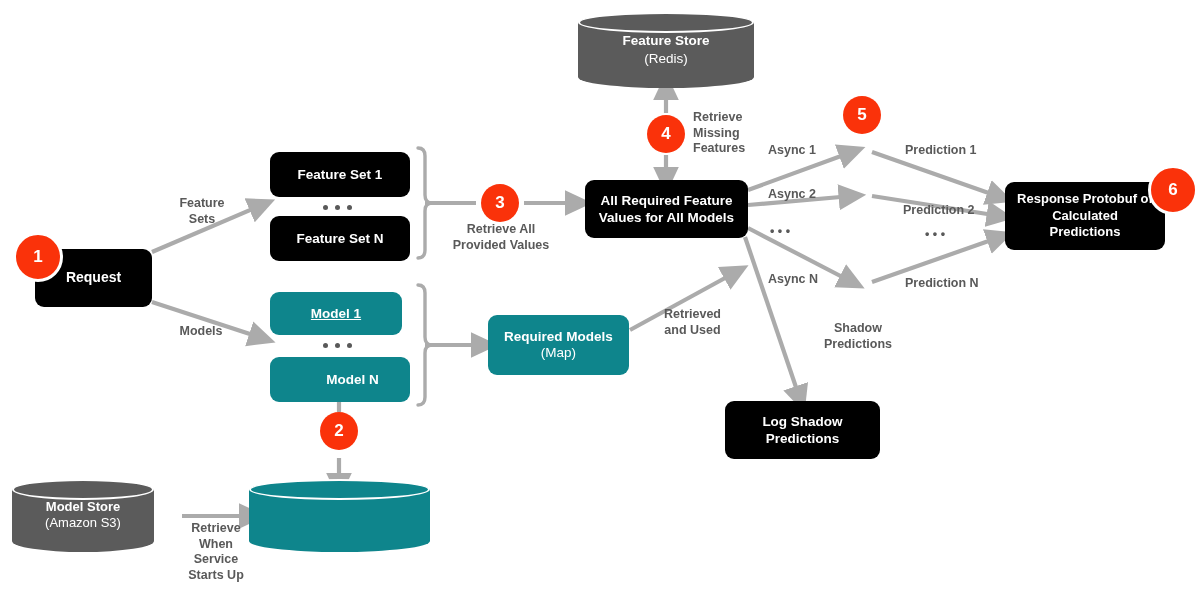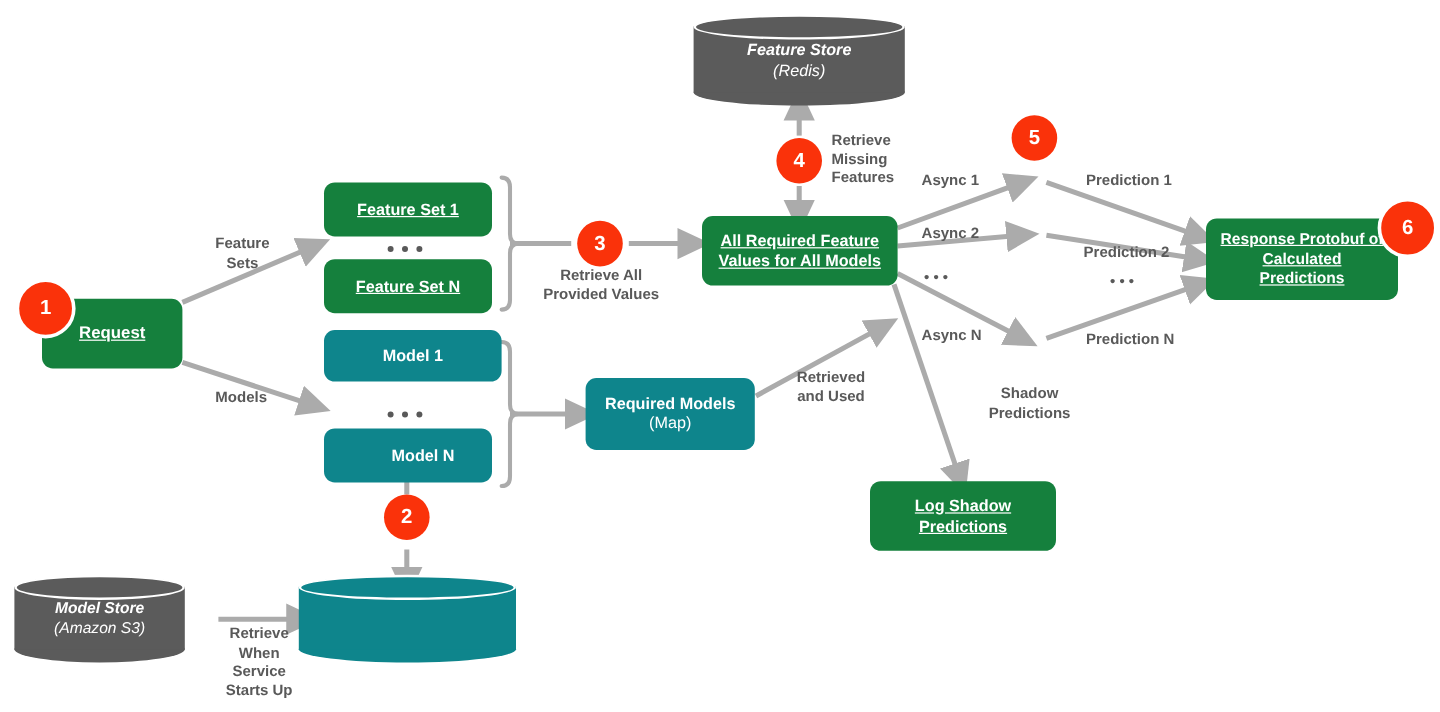--- a/index.html
+++ b/index.html
@@ -32,28 +32,27 @@
     display: flex;
     align-items: center;
     justify-content: center;
     text-align: center;
     color: #ffffff;
     font-weight: bold;
     line-height: 1.28;
     box-sizing: border-box;
     z-index: 3;
   }
-  .node.red  { background: #15803d; text-decoration: underline; }
+  .node.red  { background: #000000; }
   .node.teal { background: #0E858C; }
 
   
   .cyl {
     position: absolute;
     z-index: 3;
-    font-style: italic;
   }
   .cyl .body {
     position: absolute;
     left: 0; right: 0;
     top: 10px; bottom: 11px;
   }
   .cyl .top {
     position: absolute;
     left: 0; right: 0;
     top: 0;
@@ -195,21 +194,21 @@
   </div>
   <div class="dots" style="left:323px; top:205px;">
     <i></i>
       <i></i>
       <i></i>
   </div>
   <div class="node red" style="left:270px; top:216px; width:140px; height:45px; font-size:13.5px;">
     <span>Feature Set N</span>
   </div>
 
-  <div class="node teal" style="left:270px; top:275px; width:148px; height:43px; font-size:13.5px;">
+  <div class="node teal" style="left:270px; top:292px; width:132px; height:43px; font-size:13.5px;text-decoration:underline;">
     <span>Model 1</span>
   </div>
   <div class="dots" style="left:323px; top:343px;">
     <i></i>
       <i></i>
       <i></i>
   </div>
   <div class="node teal" style="left:270px; top:357px; width:140px; height:45px; font-size:13.5px;padding-left:25px;">
     <span>Model N</span>
   </div>

